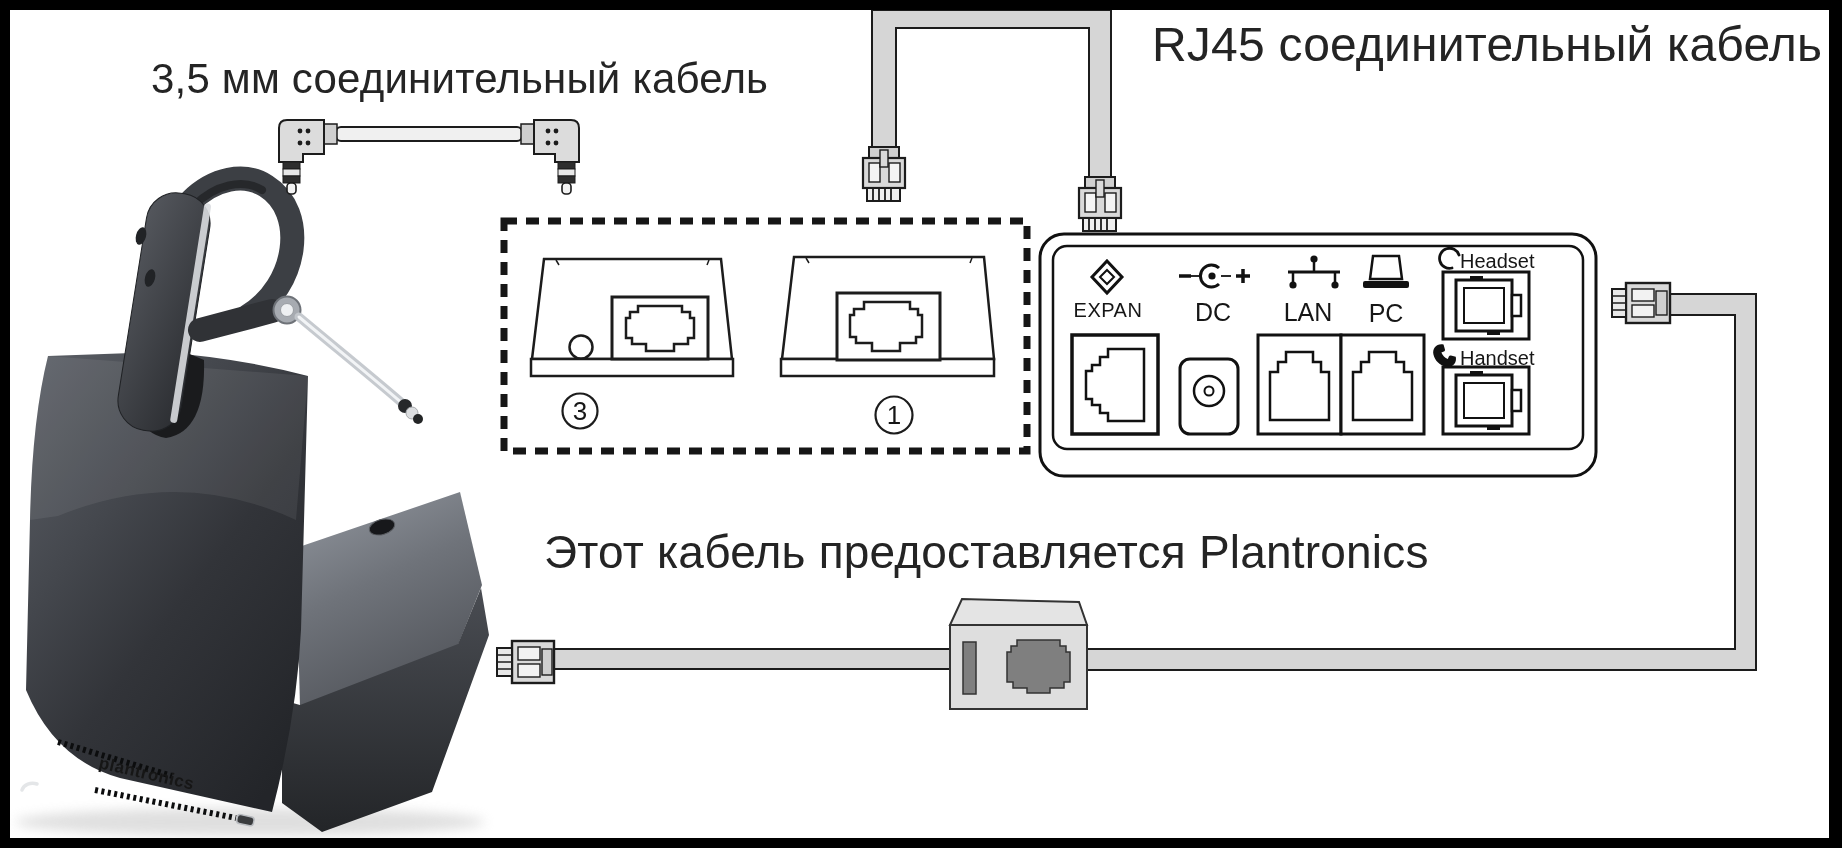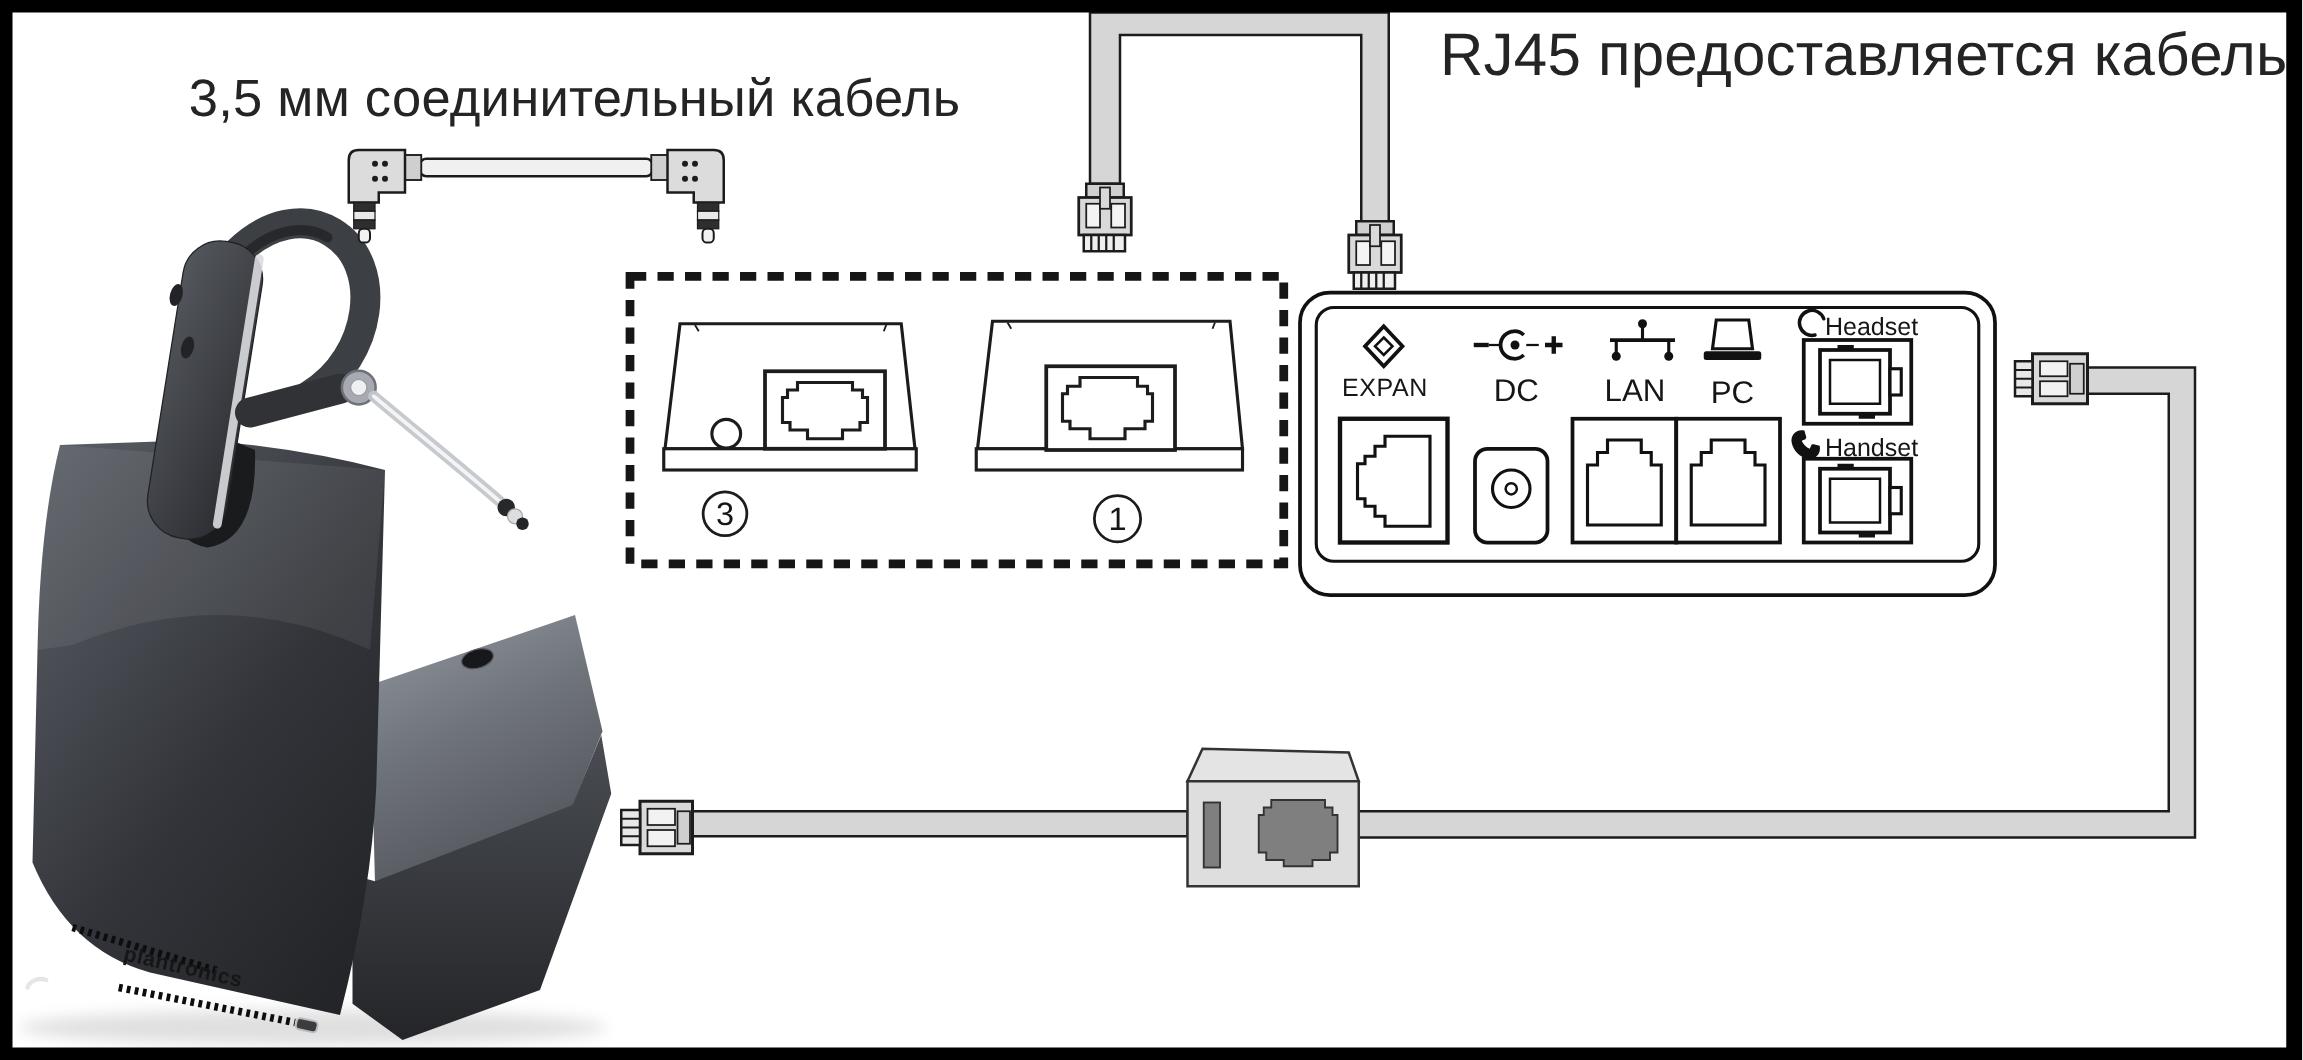--- a/index.html
+++ b/index.html
@@ -24,21 +24,22 @@
   .panel-label{font-size:25px;}
   .panel-label-sm{font-size:20px;}
   .callout-num{font-size:26px;}
 </style>
 </head>
 <body>
 
 <div class="canvas">
 
   <div class="biglabel" id="label-35mm">3,5 мм соединительный кабель</div>
-  <div class="biglabel" id="label-rj45">RJ45 предоставляется кабель</div>
+  <div class="biglabel" id="label-rj45">RJ45 соединительный кабель</div>
+  <div class="biglabel" id="label-provided">Этот кабель предоставляется Plantronics</div>
 
   <svg width="1842" height="848" viewBox="0 0 1842 848">
     <defs>
       <linearGradient id="gradPanel" x1="0" y1="0" x2="0.8" y2="1">
         <stop offset="0" stop-color="#5c6067"></stop>
         <stop offset="0.35" stop-color="#44474d"></stop>
         <stop offset="0.6" stop-color="#323439"></stop>
         <stop offset="1" stop-color="#232529"></stop>
       </linearGradient>
       <linearGradient id="gradWedge" x1="0" y1="0" x2="0.4" y2="1">

